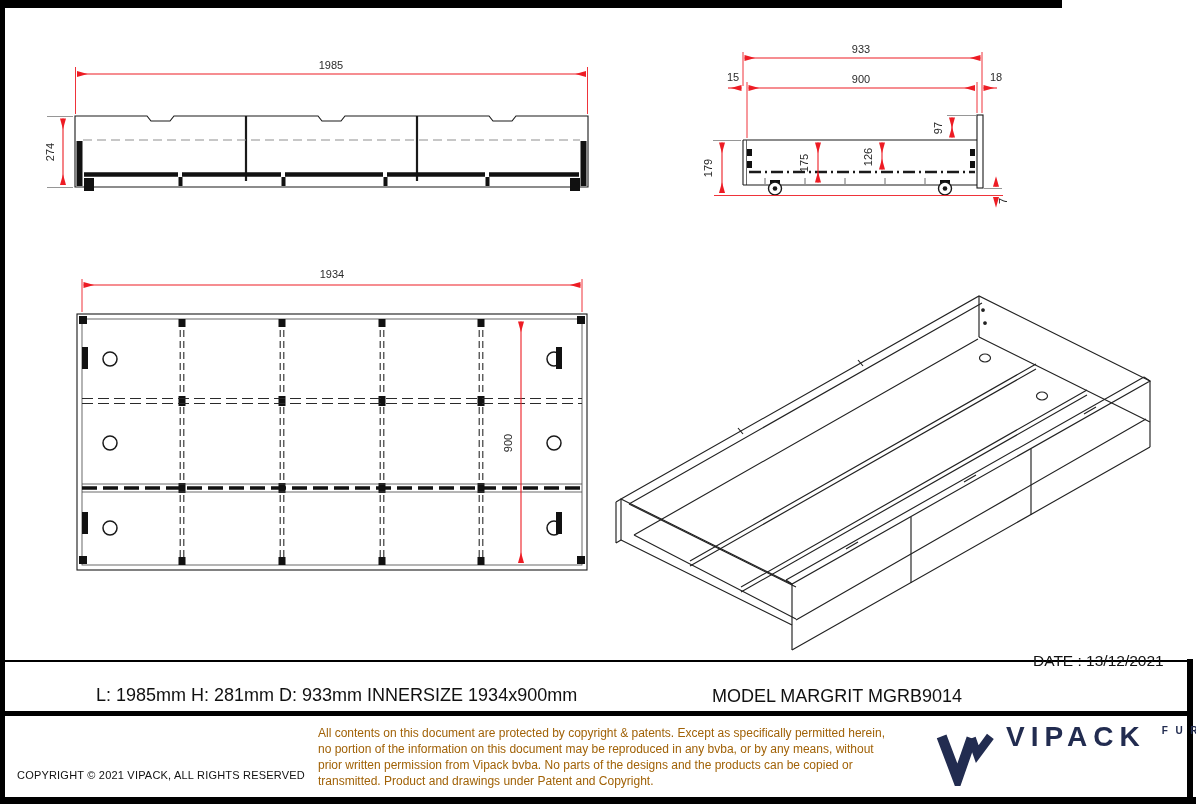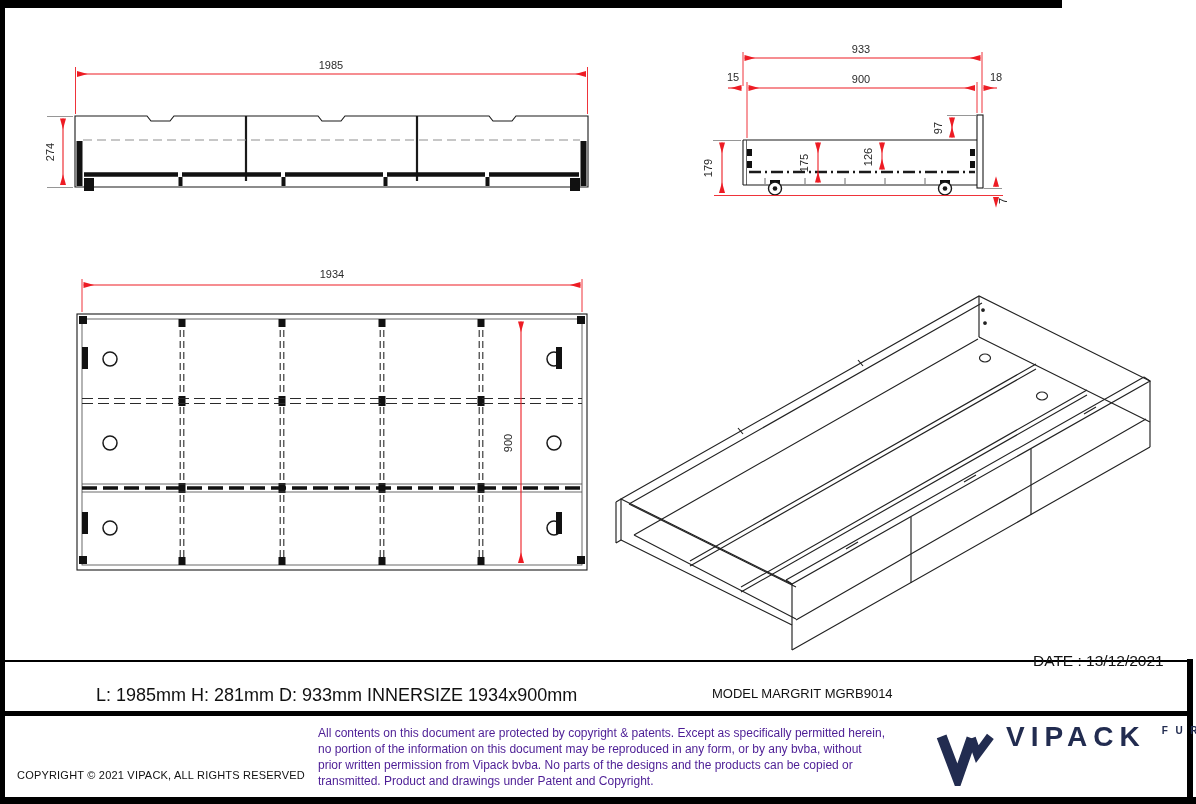--- a/index.html
+++ b/index.html
@@ -26,25 +26,25 @@
   .dashdot{stroke:#1a1a1a;stroke-width:2.4;stroke-dasharray:12 4 2 4;fill:none;}
   .pdash{stroke:#2a2a2a;stroke-width:1.1;stroke-dasharray:7 4;fill:none;}
   .bdashA{stroke:#2a2a2a;stroke-width:1;stroke-dasharray:11 5;fill:none;}
   .bdashB{stroke:#111;stroke-width:3.6;stroke-dasharray:15 6;fill:none;}
   .rail{stroke:#111;stroke-width:4.5;fill:none;}
   .iso{stroke:#222;stroke-width:1.15;fill:none;}
   text.dim{font-family:"Liberation Sans",sans-serif;font-size:11px;fill:#2b2b2b;}
   
   .tstrip{position:absolute;white-space:nowrap;margin-left:32px;}
   #size-line{left:64px;top:685px;font-size:18px;}
-  #model-line{left:680px;top:686px;font-size:13px;}
+  #model-line{left:680px;top:686px;font-size:18px;}
   #date-line{left:1001px;top:652px;font-size:15.5px;}
   
   #copyright{position:absolute;left:17px;top:769px;font-size:11px;letter-spacing:0.2px;white-space:nowrap;}
-  #legal{position:absolute;left:318px;top:726px;font-size:12px;line-height:15.9px;color:#4c1d95;}
+  #legal{position:absolute;left:318px;top:726px;font-size:12px;line-height:15.9px;color:#a16207;}
   #logo{position:absolute;left:936px;top:722px;display:flex;align-items:flex-start;}
   #logo .mark{margin-top:6px;}
   #logo .words{margin-left:10px;display:flex;flex-direction:row;align-items:flex-start;}
   #brand{font-size:28px;font-weight:bold;letter-spacing:6px;color:#222c50;line-height:30px;}
   #tagline{font-size:10px;font-weight:bold;letter-spacing:7.6px;color:#222c50;margin-top:3px;margin-left:16px;}
 </style>
 </head>
 <body>
 
 <div id="sheet">
@@ -237,21 +237,21 @@
   <div id="line-titletop"></div>
   <div class="bar" id="bar-mid"></div>
 
   <div class="tstrip" id="size-line">L: 1985mm H: 281mm D: 933mm INNERSIZE 1934x900mm</div>
   <div class="tstrip" id="model-line">MODEL MARGRIT MGRB9014</div>
   <div class="tstrip" id="date-line">DATE : 13/12/2021</div>
 
   <div id="copyright">COPYRIGHT  © 2021 VIPACK, ALL RIGHTS RESERVED</div>
   <div id="legal">
     <div>All contents on this document are protected by copyright &amp; patents. Except as specifically permitted herein,</div>
-    <div>no portion of the information on this document may be reproduced in any form, or by any bvba, without</div>
+    <div>no portion of the information on this document may be reproduced in any bvba, or by any means, without</div>
     <div>prior written permission from Vipack bvba. No parts of the designs and the products can be copied or</div>
     <div>transmitted. Product and drawings under Patent and Copyright.</div>
   </div>
   <div id="logo">
     <svg class="mark" width="60" height="58" viewBox="0 0 64 58">
       <polyline points="6,7 23,52 38,9" fill="none" stroke="#222c50" stroke-width="11"></polyline>
       <polyline points="38,9 44,26 58,7" fill="none" stroke="#222c50" stroke-width="9"></polyline>
     </svg>
     <div class="words">
       <div id="brand">VIPACK</div>

